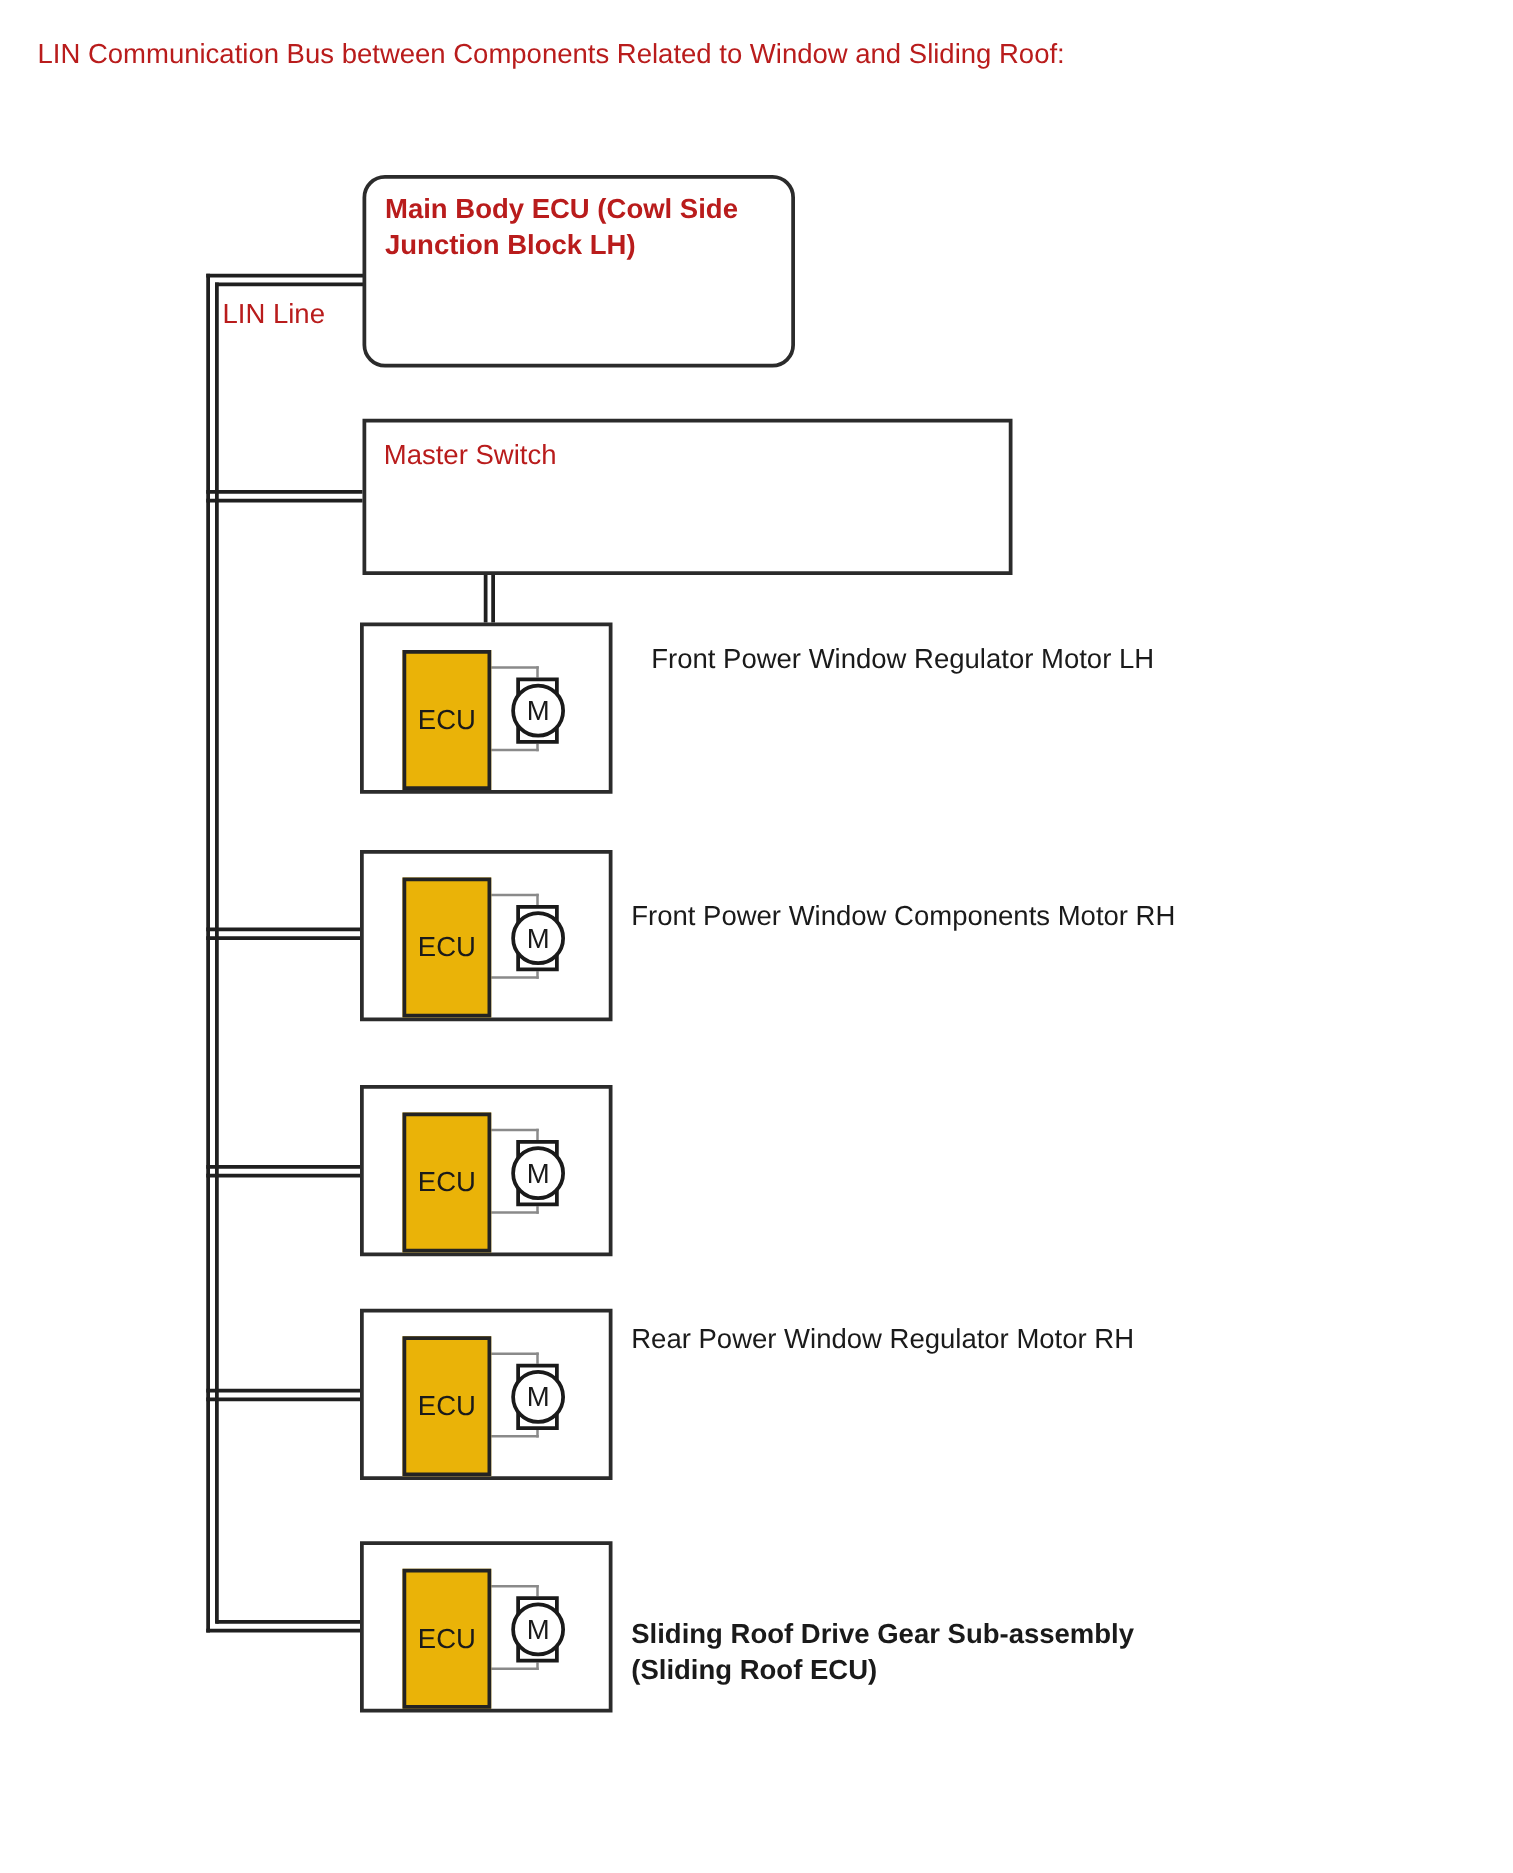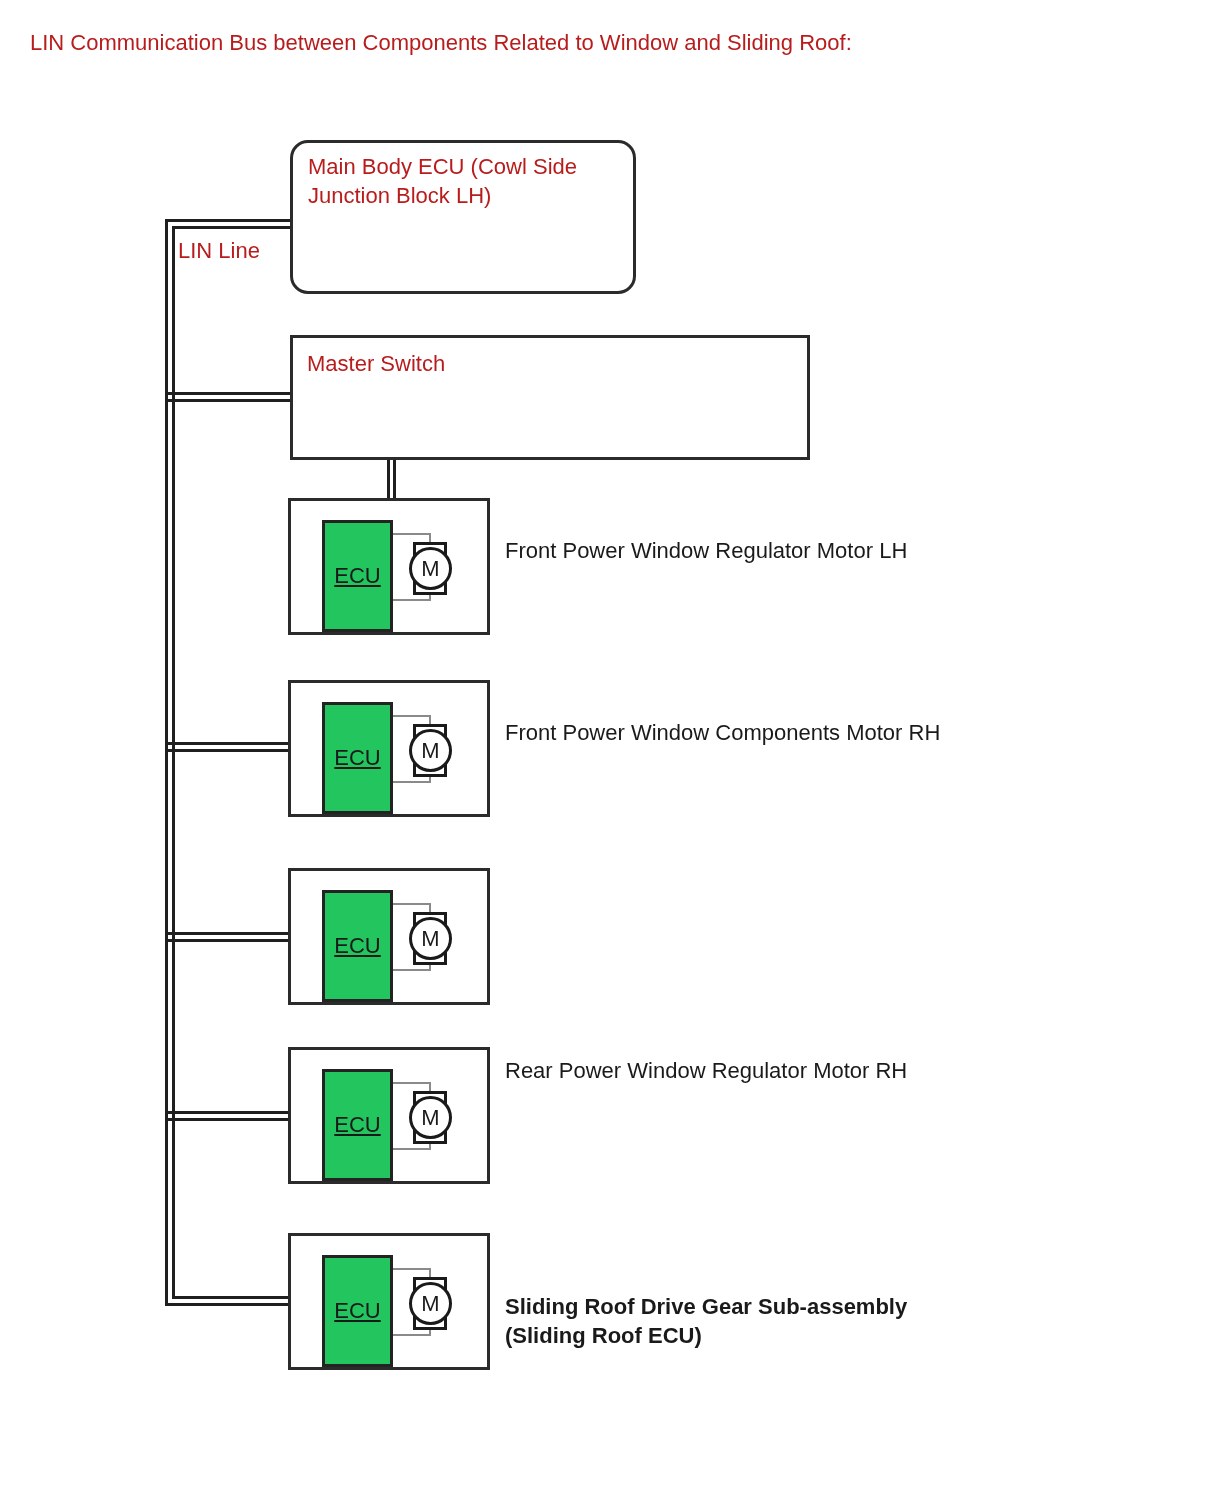--- a/index.html
+++ b/index.html
@@ -37,20 +37,21 @@
   .node-box {
     position: absolute;
     border: 3px solid #2b2b2b;
     background: #ffffff;
     box-sizing: border-box;
   }
   #main-body-ecu-box {
     left: 290px; top: 140px; width: 346px; height: 154px;
     border-radius: 18px;
     padding: 9px 38px 0 15px;
+    font-weight: bold;
   }
   #master-switch-box {
     left: 290px; top: 335px; width: 520px; height: 125px;
     padding: 11px 25px 0 14px;
   }
 
   
   .unit-box {
     position: absolute;
     left: 288px; width: 202px; height: 137px;
@@ -61,26 +62,25 @@
   .u0 { top: 498px; }
   .u1 { top: 680px; }
   .u2 { top: 868px; }
   .u3 { top: 1047px; }
   .u4 { top: 1233px; }
 
   .ecu-rect {
     position: absolute;
     left: 31px; top: 19px; width: 71px; height: 112px;
     border: 3px solid #232323;
-    background: #22c55e;
+    background: #eab308;
     box-sizing: border-box;
     display: flex; align-items: center; justify-content: center;
     font-size: 22px; color: #1a1a1a;
     z-index: 2;
-    text-decoration: underline;
   }
   .bracket-top {
     position: absolute;
     left: 102px; top: 32px; width: 38px; height: 12px;
     border-top: 2px solid #8a8a8a;
     border-right: 2px solid #8a8a8a;
     box-sizing: border-box;
     z-index: 1;
   }
   .bracket-bottom {
@@ -110,21 +110,21 @@
     font-size: 22px; color: #1a1a1a;
     z-index: 4;
   }
 
   .unit-label {
     position: absolute;
     left: 505px; width: 470px;
     font-size: 22px; line-height: 29px;
     color: #1a1a1a;
   }
-  .lu0 { top: 536px; }
+  .lu0 { top: 512px; margin-left: 16px; }
   .lu1 { top: 718px; }
   .lu2 { top: 905px; }
   .lu3 { top: 1056px; }
   .lu4 { top: 1292px; width: 430px; font-weight: bold; }
 </style>
 </head>
 <body>
 
 <div id="canvas">
 

